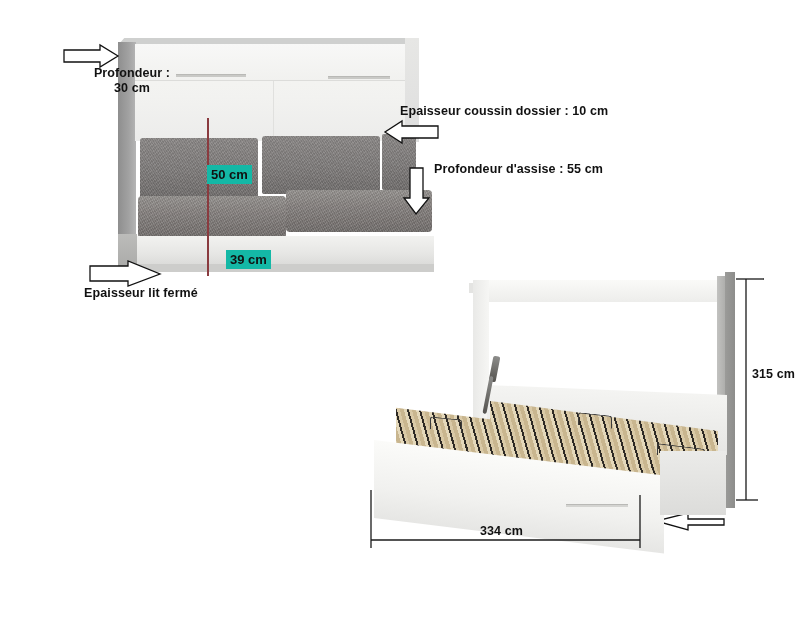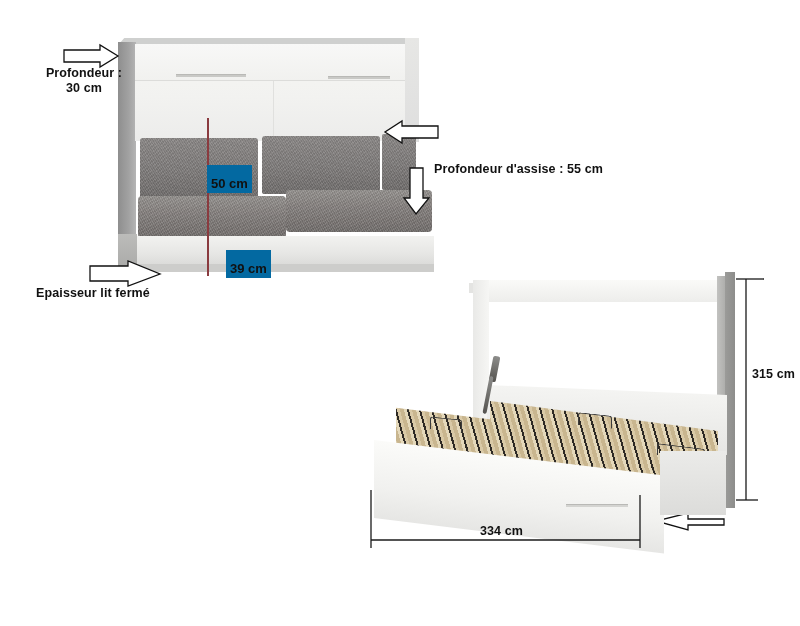--- a/index.html
+++ b/index.html
@@ -15,28 +15,28 @@
   
   .lbl{
     position:absolute;
     font-weight:bold;
     color:#111111;
     font-size:12.5px;
     line-height:15px;
     white-space:nowrap;
     letter-spacing:0.1px;
   }
-  .lbl.center{text-align:center;}
+  .lbl.center{text-align:center;margin-left:48px;}
   .dimbox{
     position:absolute;
-    background:#0369a1;
+    background:#14b8a6;
     font-weight:bold;
     font-size:13px;
     color:#111111;
-    padding:11px 4px 2px 4px;
+    padding:2px 4px 2px 4px;
     line-height:15px;
     white-space:nowrap;
   }
   .redline{
     position:absolute;
     width:2px;
     background:#8a3b3f;
   }
 
   
@@ -160,20 +160,21 @@
     <polygon points="90,266 128,266 128,261 160,274 128,286 128,281 90,281" fill="#ffffff" stroke="#111111" stroke-width="1.3"></polygon>
 
     <polygon points="724,519 688,519 688,513 656,521 688,530 688,525 724,525" fill="#ffffff" stroke="#111111" stroke-width="1.3"></polygon>
   </svg>
 
   <div class="lbl center" style="left:30px;top:66px;width:108px;">
     <div>Profondeur :</div>
     <div>30 cm</div>
   </div>
 
+  <div class="lbl" style="left:400px;top:104px;">Epaisseur coussin dossier : 10 cm</div>
 
   <div class="lbl" style="left:434px;top:162px;">Profondeur d'assise : 55 cm</div>
 
   <div class="lbl center" style="left:8px;top:286px;width:170px;">
     <div>Epaisseur lit fermé</div>
   </div>
 
   <div id="bed">
 
     <div class="wall-cab-face" style="left:109px;top:15px;width:258px;height:10px;background:#e4e4e2;"></div>

